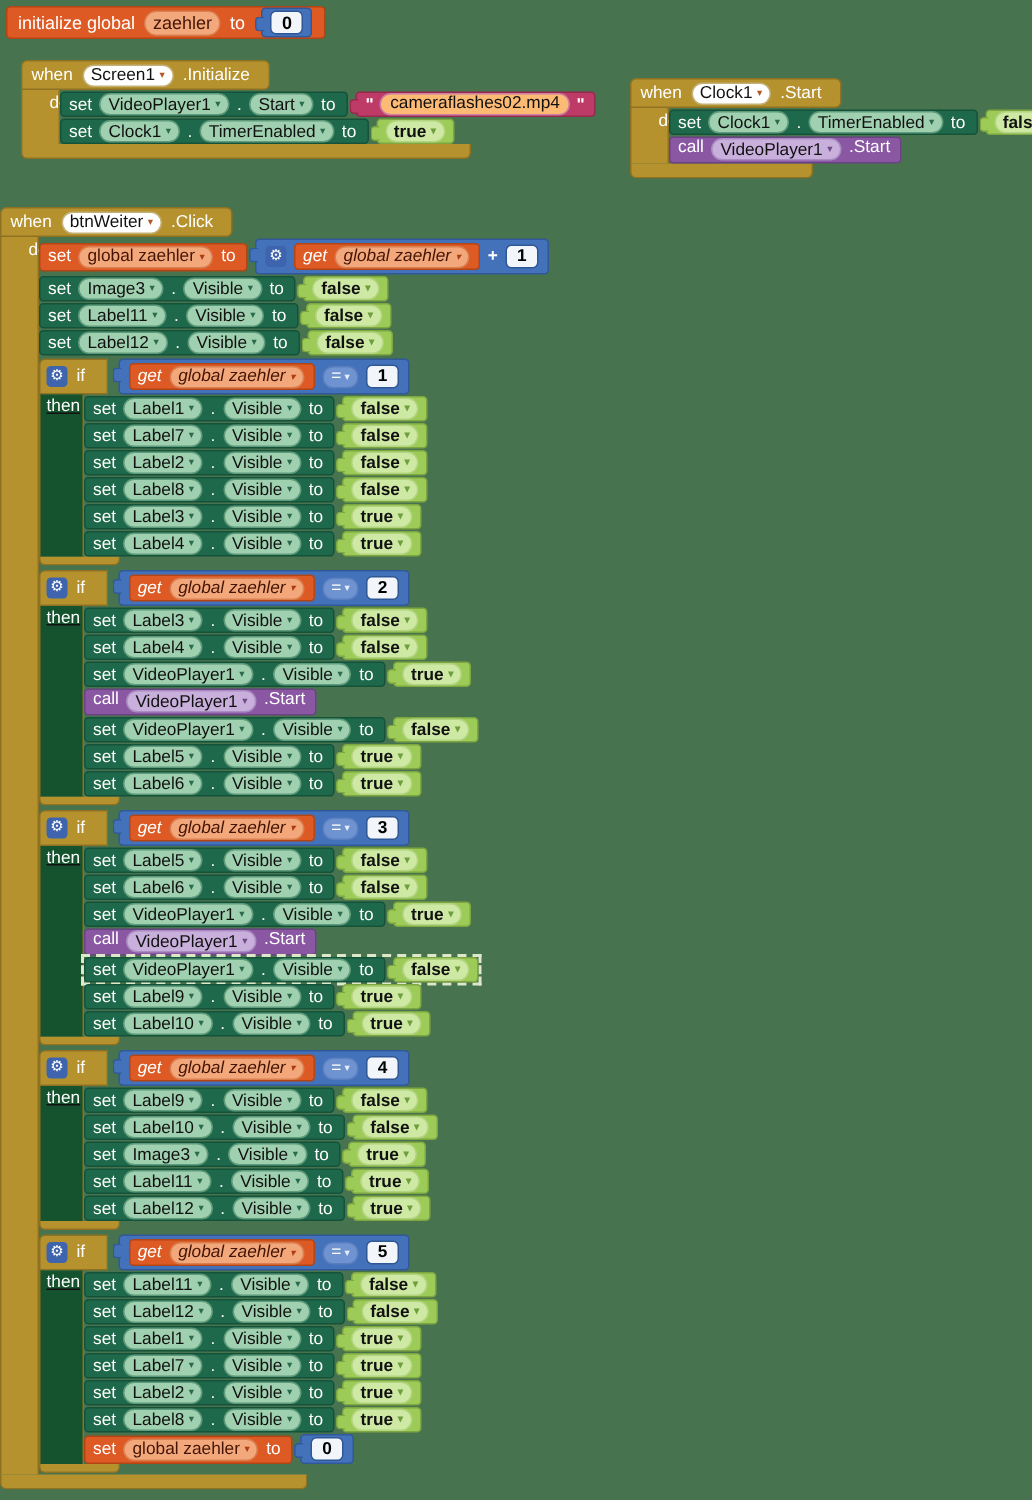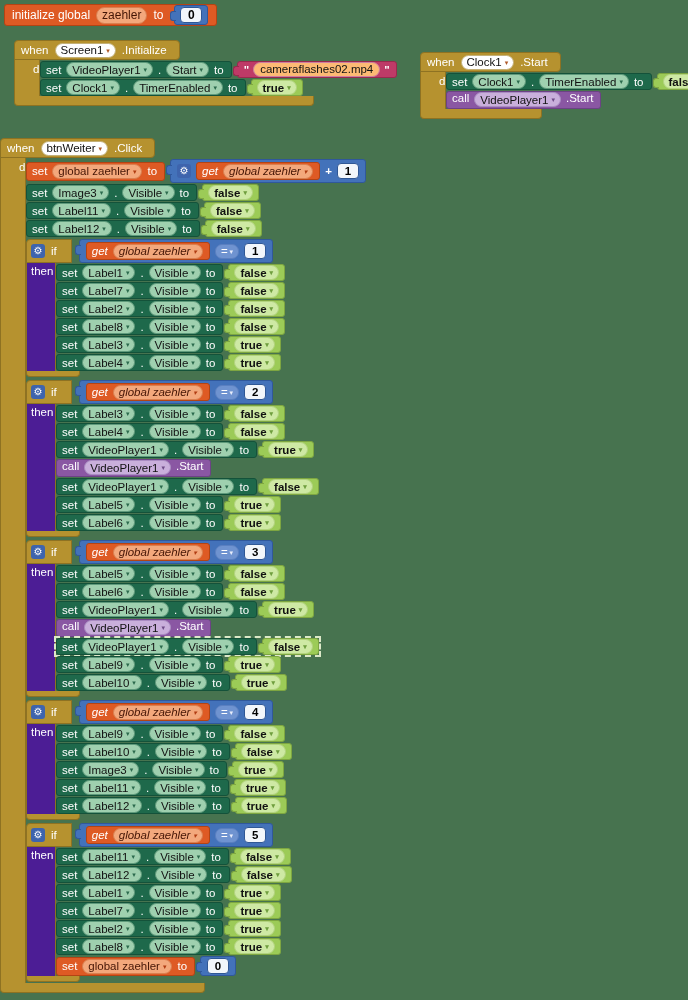--- a/index.html
+++ b/index.html
@@ -131,22 +131,22 @@
   .ifblk{margin:1px 0;width:fit-content;}
   .iftop{display:flex;align-items:center;gap:2px;}
   .ifhead{
     background:#B6922F;border:1px solid #8E7222;border-radius:4px 0 0 0;
     display:flex;align-items:center;gap:6px;padding:0 14px 0 4px;height:24px;
     box-sizing:border-box;
   }
   .cond{height:24px;}
   .ifbody{display:flex;align-items:stretch;}
   .thengut{
-    background:#4c1d95;border-left:1px solid #8E7222;border-right:1px solid #8E7222;
-    width:30px;box-sizing:border-box;padding:2px 0 0 4px;flex:none;
+    background:#14532d;border-left:1px solid #8E7222;border-right:1px solid #8E7222;
+    width:30px;box-sizing:border-box;padding:2px 0 0 4px;flex:none;text-decoration:underline;
   }
   .thenrows{display:flex;flex-direction:column;gap:1px;padding-top:1px;}
   .iffoot{
     background:#B6922F;border:1px solid #8E7222;border-top:none;height:6px;
     width:54px;border-radius:0 0 4px 4px;box-sizing:border-box;
   }
   .dashed{outline:2px dashed #DCE8C8;outline-offset:0;}
   
   #init-global{
     position:absolute;left:4px;top:4px;height:22px;gap:6px;padding:0 8px 0 7px;

